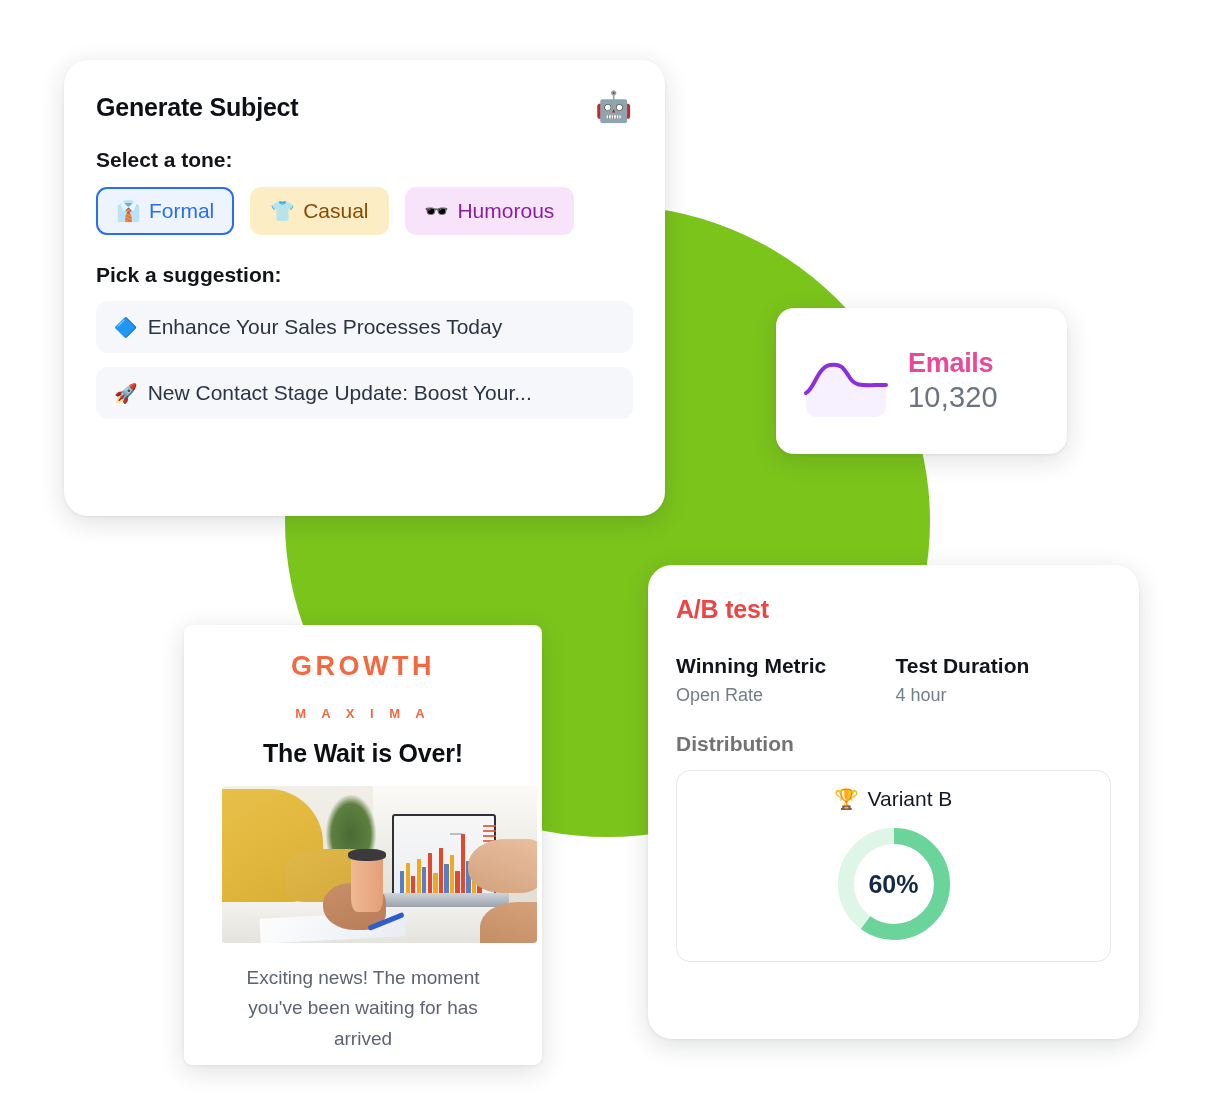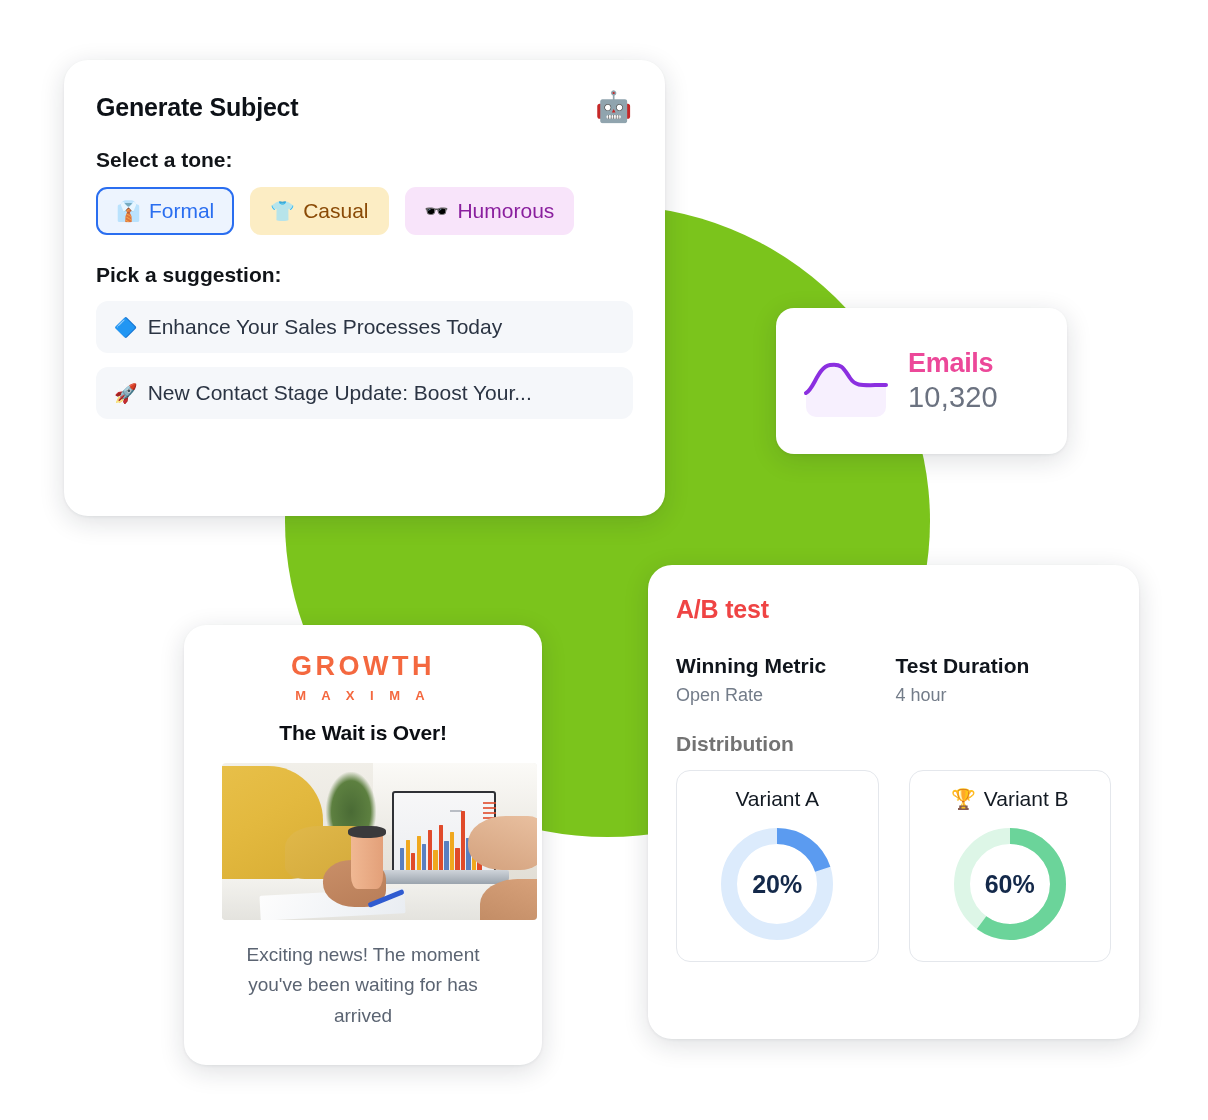--- a/index.html
+++ b/index.html
@@ -57,25 +57,25 @@
 
   
   #emails-card { left: 776px; top: 308px; width: 291px; height: 146px; border-radius: 18px;
                  display: flex; align-items: center; gap: 18px; padding: 0 26px 0 26px; }
   .spark { width: 88px; height: 72px; flex: 0 0 auto; }
   .em-texts { display: flex; flex-direction: column; gap: 2px; }
   .em-title { font-size: 27px; font-weight: 700; color: #ec4899; letter-spacing: -.3px; }
   .em-value { font-size: 29px; color: #6b7280; letter-spacing: .2px; }
 
   
-  #preview-card { left: 184px; top: 625px; width: 358px; height: 440px; border-radius: 22px; padding: 26px 38px; }
+  #preview-card { left: 184px; top: 625px; width: 358px; height: 440px; border-radius: 8px; padding: 26px 38px; }
   .brand { text-align: center; }
   .brand-main { font-size: 27px; font-weight: 700; letter-spacing: 3.5px; color: #f4683f; }
-  .brand-sub  { font-size: 13px; font-weight: 700; letter-spacing: 6px; color: #f4683f; margin-top: 6px; }
-  .pv-head { margin-top: 18px; text-align: center; font-size: 21px; font-weight: 700; color: #0c0f14; letter-spacing: -.2px; }
+  .brand-sub  { font-size: 13px; font-weight: 700; letter-spacing: 6px; color: #f4683f; margin-top: 24px; }
+  .pv-head { margin-top: 18px; text-align: center; font-size: 25px; font-weight: 700; color: #0c0f14; letter-spacing: -.2px; }
   .pv-photo {
     margin: 18px auto 0; width: 315px; height: 157px; border-radius: 4px;
     position: relative; overflow: hidden;
     background: linear-gradient(175deg, #f2f0ea 0%, #e8e5dd 55%, #dcd8cf 100%);
   }
   .pv-photo .bg-window { position:absolute; left:48%; top:0; width:52%; height:46%;
       background: linear-gradient(180deg,#fbfaf7,#eceae4); }
   .pv-photo .plant { position:absolute; left:33%; top:6%; width:16%; height:42%;
       background: radial-gradient(ellipse at 50% 60%, #4a6b35 0%, #5d8040 55%, rgba(93,128,64,0) 72%); }
   .pv-photo .person-left { position:absolute; left:-4%; top:2%; width:36%; height:72%;
@@ -255,32 +255,20 @@
       <div class="ab-metric second">
         <div class="ab-m-label">Test Duration</div>
         <div class="ab-m-value">4 hour</div>
       </div>
     </div>
 
     <div class="ab-dist">Distribution</div>
 
     <div class="variants">
 
-      <div class="variant">
-        <div class="v-label">
-          <span>Variant A</span>
-        </div>
-        <div class="donut-wrap">
-          <svg width="118" height="118" viewBox="0 0 118 118">
-            <circle cx="59" cy="59" r="48" fill="none" stroke="#dcebfc" stroke-width="16"></circle>
-            <circle id="arcA" cx="59" cy="59" r="48" fill="none" stroke="#5b9bf0" stroke-width="16" stroke-dasharray="60.32 301.59"></circle>
-          </svg>
-          <div class="donut-val">20%</div>
-        </div>
-      </div>
 
       <div class="variant">
         <div class="v-label">
           <span class="trophy">🏆</span>
           <span>Variant B</span>
         </div>
         <div class="donut-wrap">
           <svg width="118" height="118" viewBox="0 0 118 118">
             <circle cx="59" cy="59" r="48" fill="none" stroke="#ddf6e7" stroke-width="16"></circle>
             <circle id="arcB" cx="59" cy="59" r="48" fill="none" stroke="#6bd49a" stroke-width="16" stroke-dasharray="180.96 301.59"></circle>

